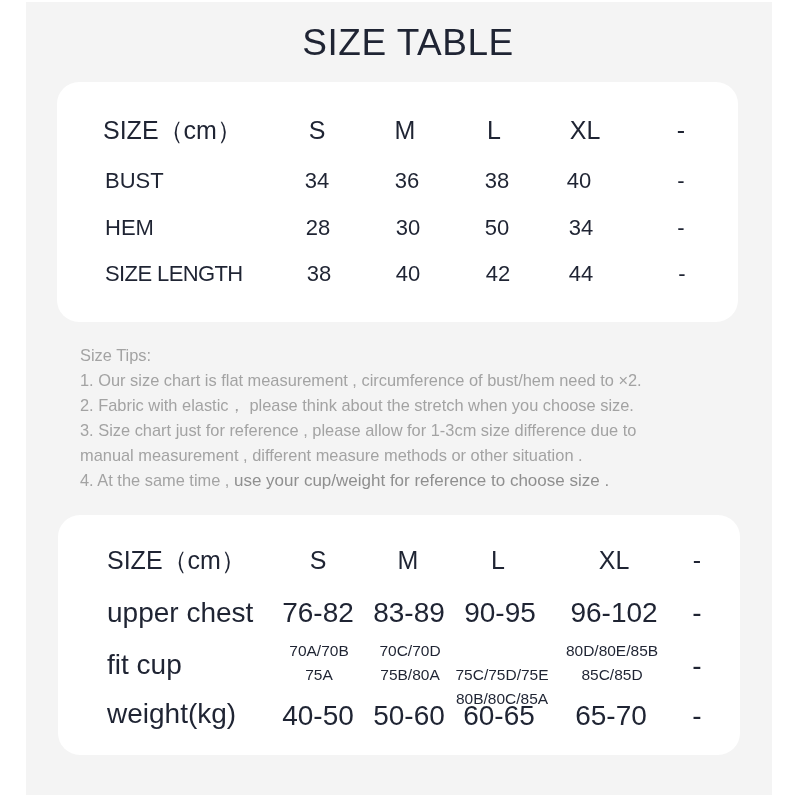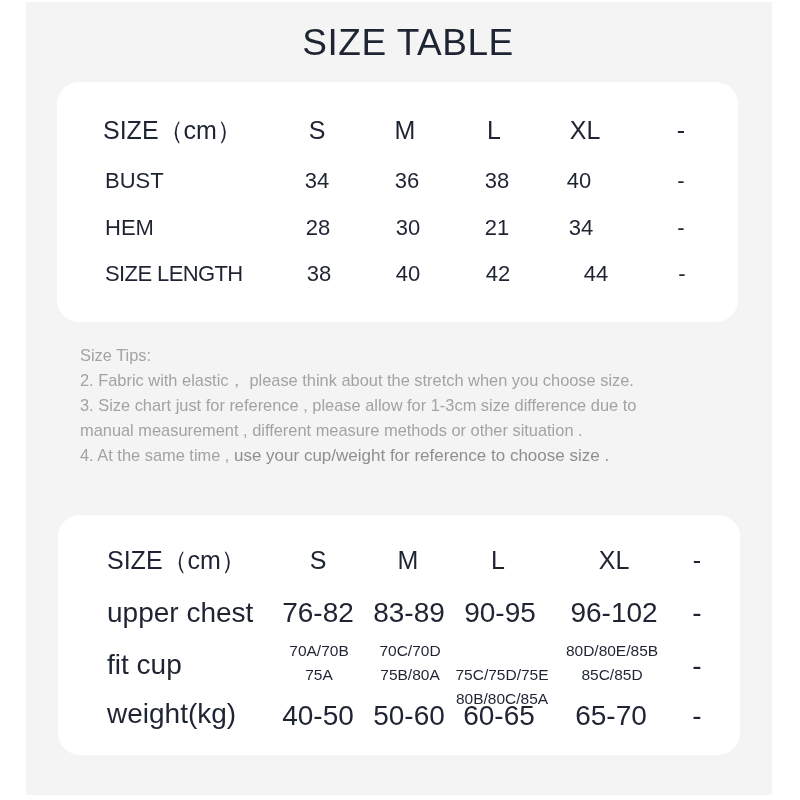--- a/index.html
+++ b/index.html
@@ -55,34 +55,35 @@
   <span class="cell lbl t1" style="left:48px; top:88px;">BUST</span>
   <span class="cell ctr t1" style="left:260px; top:88px;">34</span>
   <span class="cell ctr t1" style="left:350px; top:88px;">36</span>
   <span class="cell ctr t1" style="left:440px; top:88px;">38</span>
   <span class="cell ctr t1" style="left:522px; top:88px;">40</span>
   <span class="cell ctr t1" style="left:624px; top:88px;">-</span>
 
   <span class="cell lbl t1" style="left:48px; top:135px;">HEM</span>
   <span class="cell ctr t1" style="left:261px; top:135px;">28</span>
   <span class="cell ctr t1" style="left:351px; top:135px;">30</span>
-  <span class="cell ctr t1" style="left:440px; top:135px;">21</span>
+  <span class="cell ctr t1" style="left:440px; top:135px;">50</span>
   <span class="cell ctr t1" style="left:524px; top:135px;">34</span>
   <span class="cell ctr t1" style="left:624px; top:135px;">-</span>
 
   <span class="cell lbl t1" style="left:48px; top:181px; letter-spacing:-0.6px;">SIZE LENGTH</span>
   <span class="cell ctr t1" style="left:262px; top:181px;">38</span>
   <span class="cell ctr t1" style="left:351px; top:181px;">40</span>
   <span class="cell ctr t1" style="left:441px; top:181px;">42</span>
-  <span class="cell ctr t1" style="left:524px; top:181px;margin-left:15px;">44</span>
+  <span class="cell ctr t1" style="left:524px; top:181px;">44</span>
   <span class="cell ctr t1" style="left:625px; top:181px;">-</span>
 </div>
 
 <div class="tips">
   <div>Size Tips:</div>
+  <div>1. Our size chart is flat measurement , circumference of bust/hem need to ×2.</div>
   <div>2. Fabric with elastic，  please think about the stretch when you choose size.</div>
   <div>3. Size chart just for reference , please allow for 1-3cm size difference due to</div>
   <div>manual measurement , different measure methods or other situation .</div>
   <div><span>4. At the same time ,</span> <span class="emph">use your cup/weight for reference  to choose size .</span></div>
 </div>
 
 <div class="card card2">
 
   <span class="cell lbl hdr" style="left:49px; top:33px;">SIZE（cm）</span>
   <span class="cell ctr hdr" style="left:260px; top:33px;">S</span>

